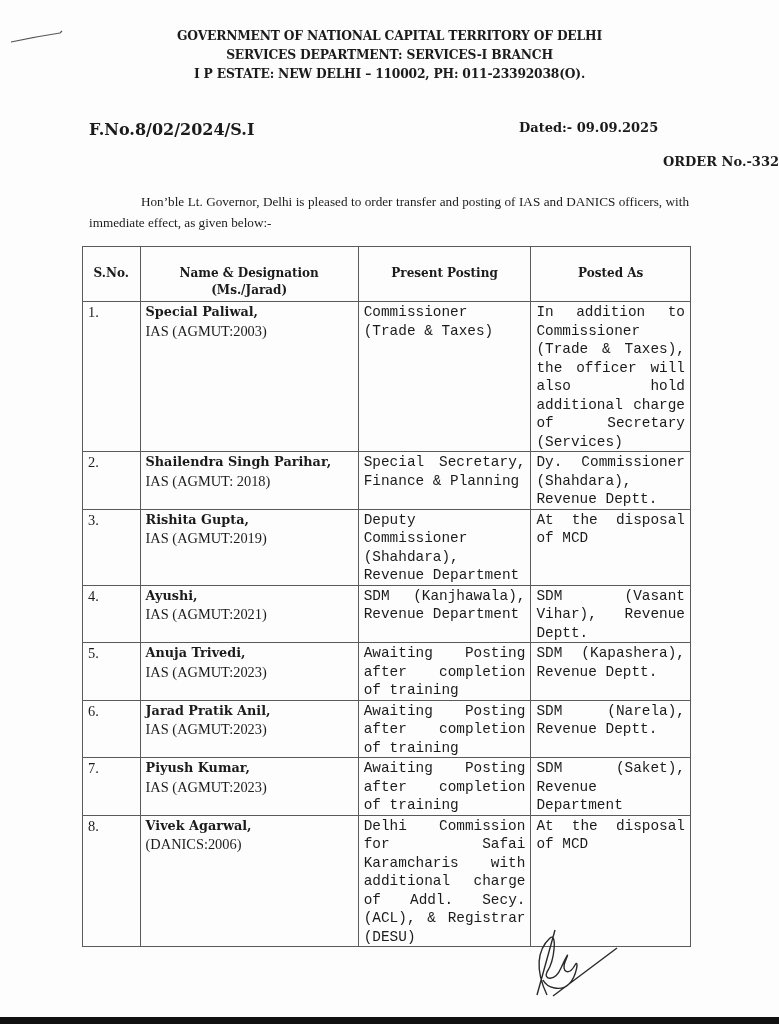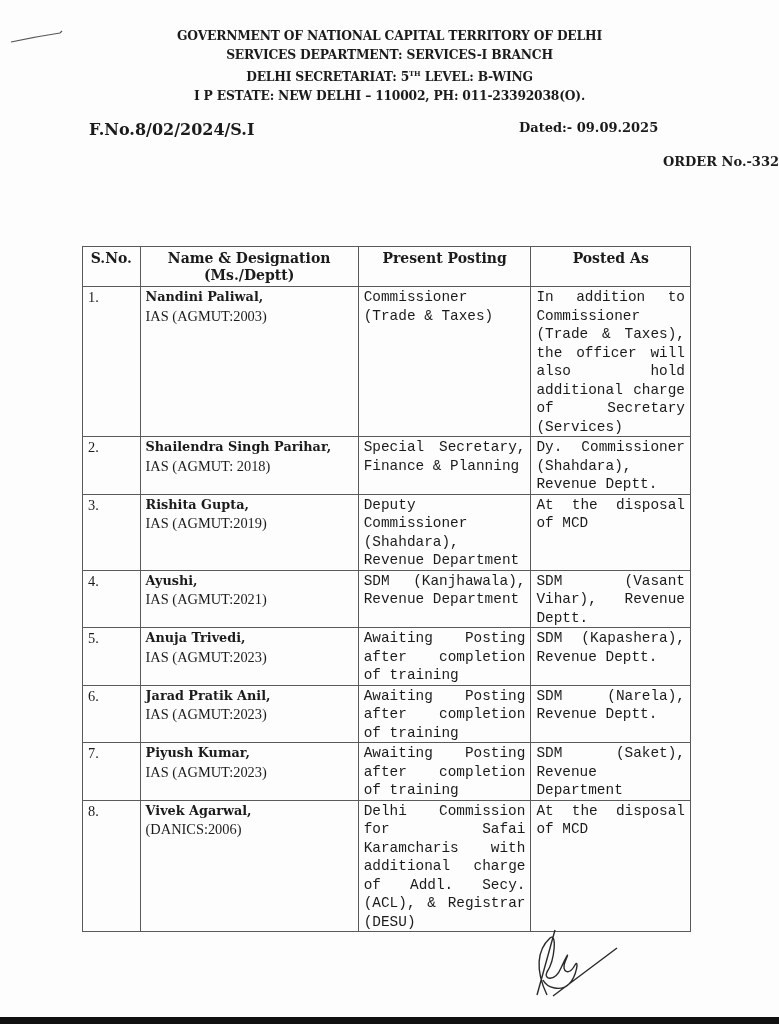--- a/index.html
+++ b/index.html
@@ -30,22 +30,22 @@
   }
   .intro .indent { display: inline-block; width: 52px; }
   table.posting {
     position: absolute; left: 82px; top: 246px; width: 609px; border-collapse: collapse;
     font-family: "Liberation Serif", serif; font-size: 14.4px; line-height: 18.5px;
   }
   table.posting td, table.posting th {
     border: 1.2px solid #5a5a5a; vertical-align: top; padding: 1px 5px 0 5px;
   }
   table.posting th {
-    font-family: "DejaVu Serif", serif; font-size: 14px; font-weight: bold; line-height: 17px; text-align: center;
-    height: 36px; padding-top: 3px;
+    font-family: "DejaVu Serif", serif; font-size: 12px; font-weight: bold; line-height: 17px; text-align: center;
+    height: 36px; padding-top: 18px;
   }
   .c1 { width: 46px; }
   .c2 { width: 205px; }
   .c3 { width: 160px; }
   .c4 { width: 147px; }
   td.sno { padding-left: 7px; }
   .nm { font-weight: bold; font-family: "DejaVu Serif", serif; font-size: 12.8px; }
   .ds { display: block; }
   td.just { text-align: justify; text-align-last: left; font-family: Liberation Mono, monospace; }
   .sig { position: absolute; left: 525px; top: 910px; width: 100px; height: 90px; }
@@ -56,46 +56,46 @@
 
 <div class="page">
 
   <svg class="mark" viewBox="0 0 55 14">
     <path d="M1 12 C 15 9, 30 6, 50 3 L 52 1" stroke="#555" stroke-width="1.2" fill="none"></path>
   </svg>
 
   <div class="header">
     <span class="l">GOVERNMENT OF NATIONAL CAPITAL TERRITORY OF DELHI</span>
     <span class="l">SERVICES DEPARTMENT: SERVICES-I BRANCH</span>
-    <span class="l"><span>DELHI SECRETARIAT: 5</span><sup>TH</sup><span> LEVEL: B-WING</span></span>
     <span class="l">I P ESTATE: NEW DELHI – 110002, PH: 011-23392038(O).</span>
   </div>
 
   <div class="fileno">F.No.8/02/2024/S.I</div>
   <div class="dated">Dated:- 09.09.2025</div>
   <div class="order">ORDER No.-332</div>
 
+  <div class="intro"><span class="indent"></span><span>Hon’ble Lt. Governor, Delhi is pleased to order transfer and posting of IAS and DANICS officers, with immediate effect, as given below:-</span></div>
 
   <table class="posting">
     <thead>
       <tr>
         <th class="c1">S.No.</th>
         <th class="c2">
             <span class="ds">Name &amp; Designation</span>
-            <span class="ds">(Ms./Deptt)</span>
+            <span class="ds">(Ms./Jarad)</span>
           </th>
         <th class="c3">Present Posting</th>
         <th class="c4">Posted As</th>
       </tr>
     </thead>
     <tbody id="rows">
         <tr>
           <td class="sno">1.</td>
           <td>
-            <span class="ds nm">Nandini Paliwal,</span>
+            <span class="ds nm">Special Paliwal,</span>
             <span class="ds">IAS (AGMUT:2003)</span>
           </td>
           <td class="just">Commissioner (Trade &amp; Taxes)</td>
           <td class="just">In addition to Commissioner (Trade &amp; Taxes), the officer will also hold additional charge of Secretary (Services)</td>
         </tr>
         <tr>
           <td class="sno">2.</td>
           <td>
             <span class="ds nm">Shailendra Singh Parihar,</span>
             <span class="ds">IAS (AGMUT: 2018)</span>

